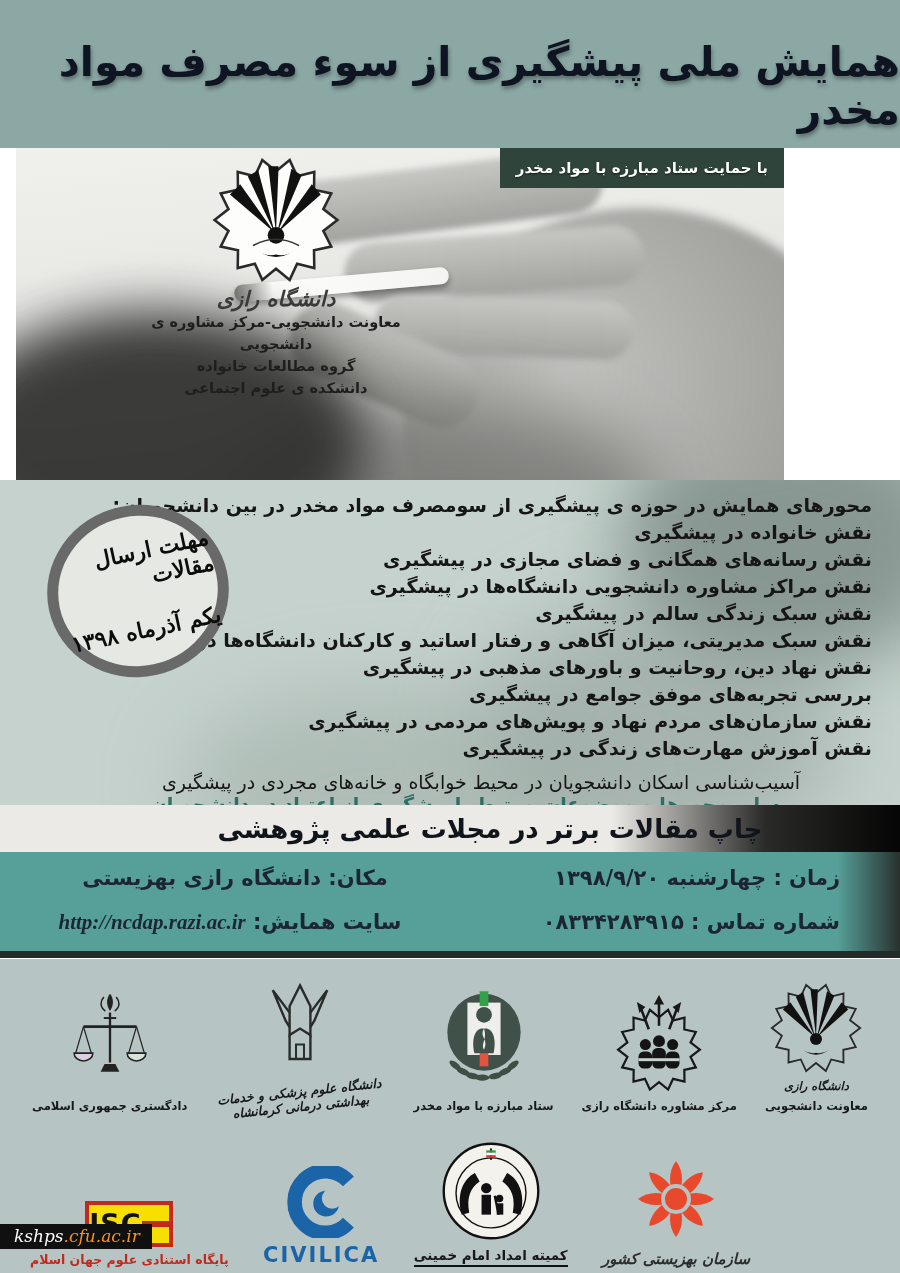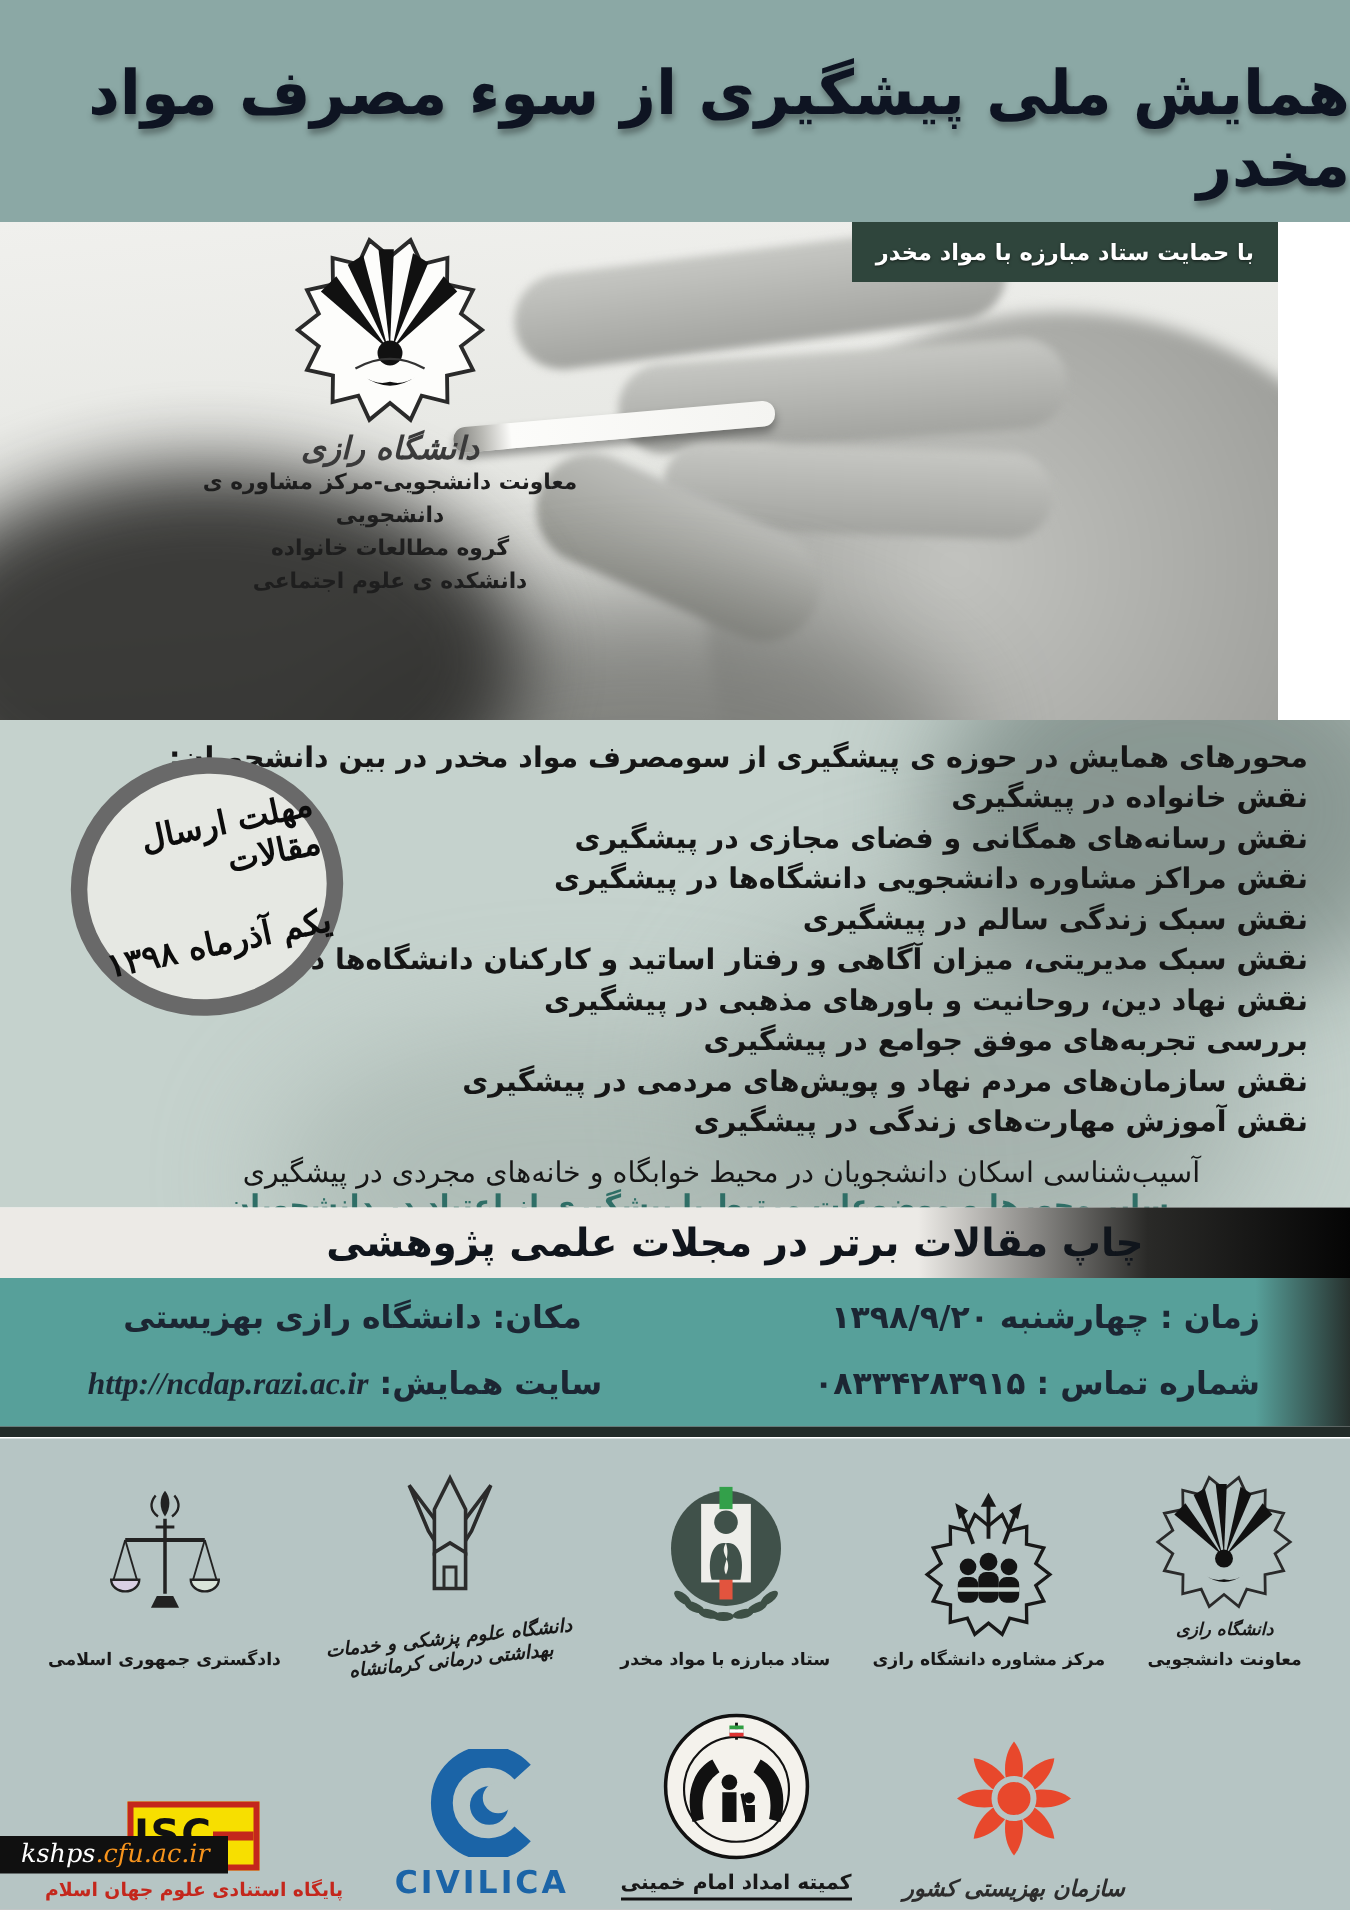--- a/index.html
+++ b/index.html
@@ -13,21 +13,21 @@
   body{font-family:"DejaVu Sans",sans-serif;background:#666}
   .poster{position:relative;width:900px;height:1273px;margin:0 auto;overflow:hidden;background:#fff}
 
   
   .top-band{position:absolute;left:0;top:0;width:900px;height:148px;background:var(--c-topband);
     display:flex;align-items:center;justify-content:center}
   .poster-title{direction:rtl;font-size:41px;font-weight:800;color:var(--c-title);
     text-shadow:1px 3px 4px rgba(0,0,0,.35);letter-spacing:-1px;padding-top:24px}
 
   
-  .photo{position:absolute;left:0;top:148px;width:852px;height:332px;overflow:hidden;
+  .photo{position:absolute;left:16px;top:148px;width:768px;height:332px;overflow:hidden;
     background:linear-gradient(175deg,#f0f0ed 0%,#e7e8e4 45%,#d6d7d3 70%,#a7a8a4 100%)}
   .blob{position:absolute;border-radius:50%}
   .palm{right:-90px;top:60px;width:470px;height:420px;
     background:radial-gradient(circle at 35% 40%,#c2c3bf,#9b9c98 70%,#8a8b87);filter:blur(5px)}
   .finger{position:absolute;background:linear-gradient(180deg,#c7c8c4,#a2a39f);border-radius:40px;filter:blur(3px)}
   .f1{right:180px;top:18px;width:330px;height:64px;transform:rotate(-7deg)}
   .f2{right:140px;top:86px;width:300px;height:60px;transform:rotate(-4deg)}
   .f3{right:150px;top:150px;width:260px;height:58px;transform:rotate(2deg)}
   .thumb{position:absolute;right:300px;top:180px;width:200px;height:74px;border-radius:50px;
     background:linear-gradient(180deg,#bdbeba,#94958f);transform:rotate(24deg);filter:blur(3px)}

